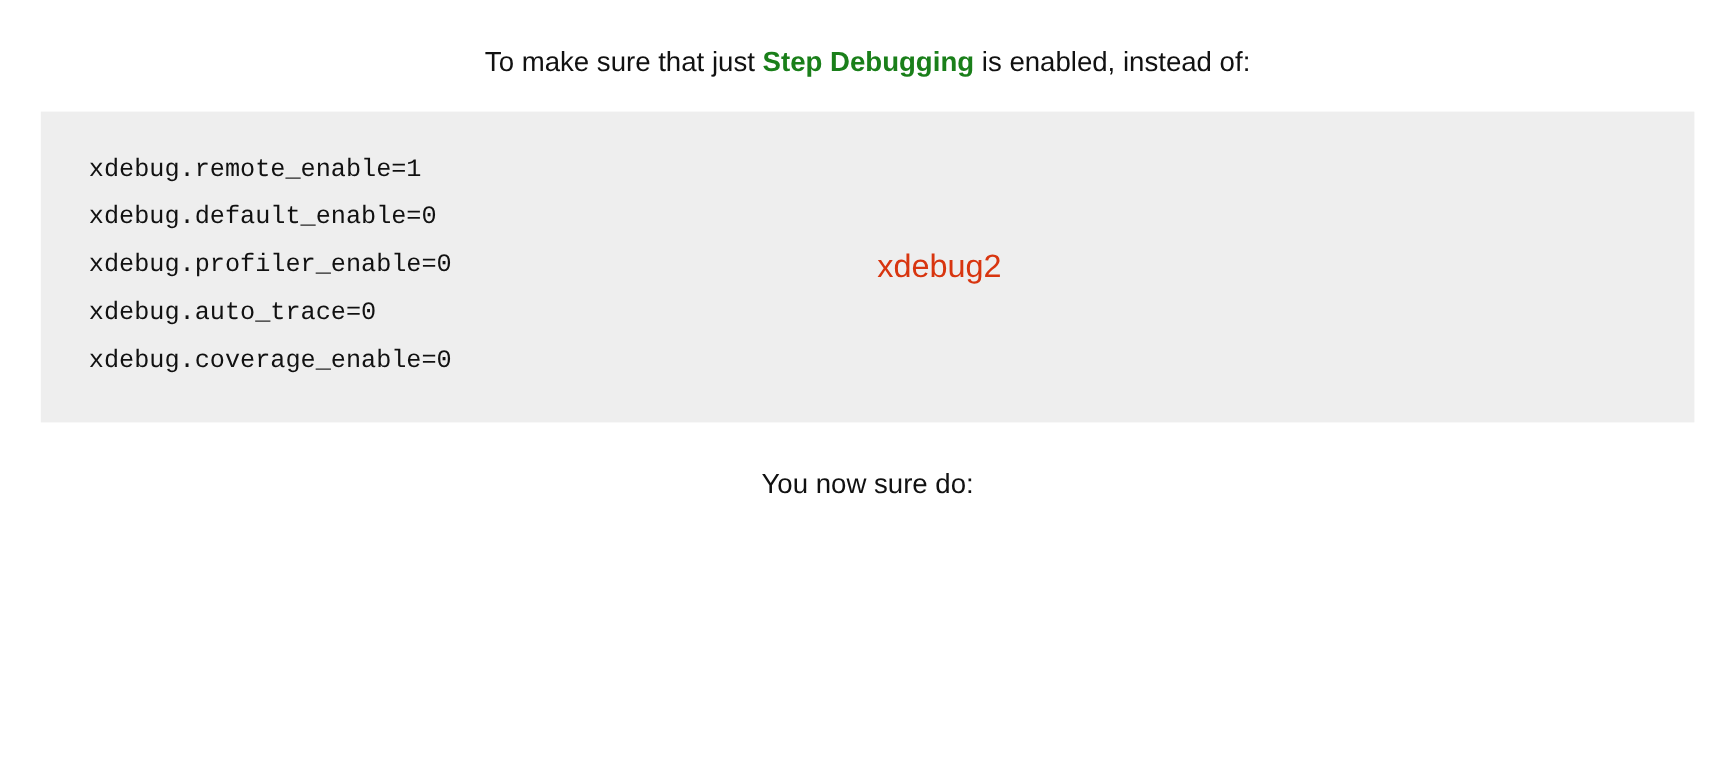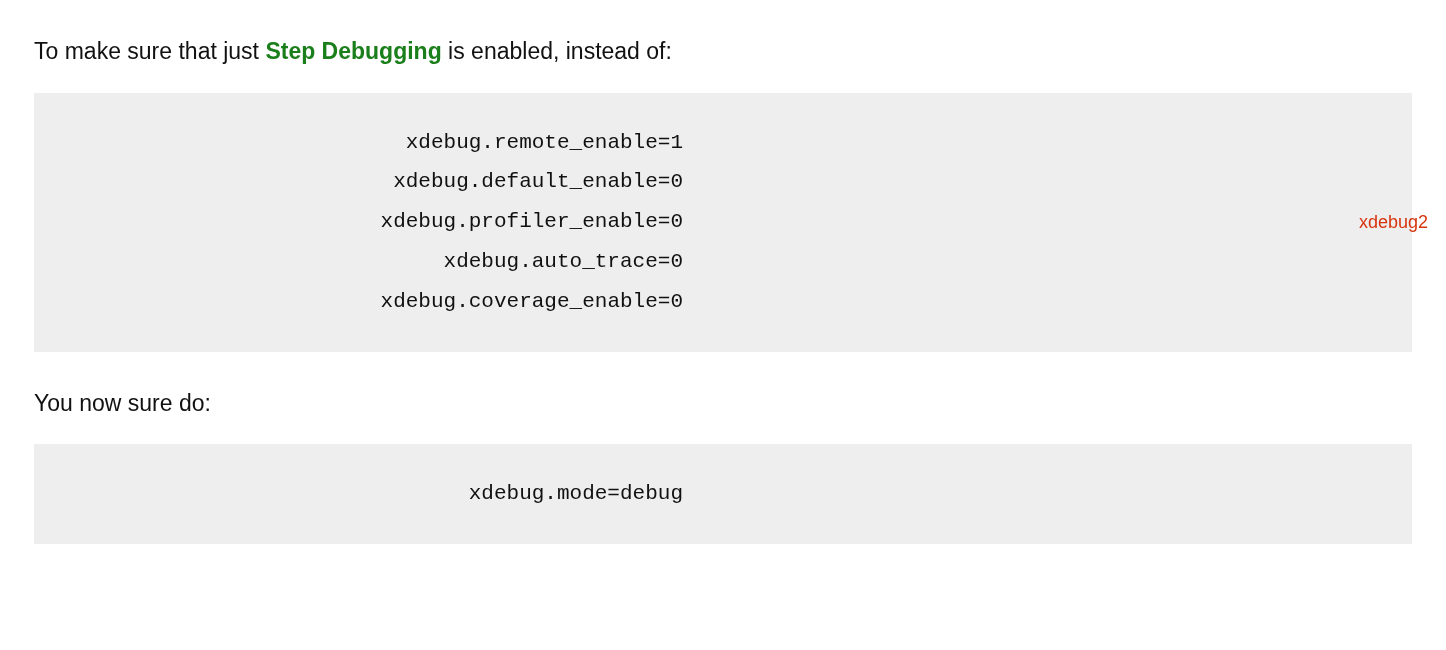--- a/index.html
+++ b/index.html
@@ -11,51 +11,50 @@
       font-family: -apple-system, BlinkMacSystemFont, "Segoe UI", Helvetica, Arial, sans-serif;
       font-size: 23px;
       line-height: 1.5;
       color: #111;
       background: #fff;
       padding: 34px;
       width: 1446px;
     }
     .paragraph {
       margin-bottom: 24px;
+      text-align: center;
     }
     .link-green {
       color: #1a7f1a;
       font-weight: 700;
       text-decoration: none;
     }
     .code-row {
       display: flex;
       align-items: center;
       background: #eeeeee;
       margin-bottom: 34px;
-      text-align: right;
     }
     .code-block {
       flex: 0 0 50%;
       padding: 30px 40px;
     }
     .code-block pre {
       font-family: "SFMono-Regular", Menlo, Consolas, "Liberation Mono", monospace;
       font-size: 21px;
       line-height: 1.9;
       white-space: pre;
       color: #111;
     }
     .version-label {
       flex: 0 0 50%;
       color: #d8350f;
       font-family: -apple-system, BlinkMacSystemFont, "Segoe UI", Helvetica, Arial, sans-serif;
-      font-size: 18px;
+      font-size: 27px;
       padding-left: 8px;
-      margin-left: 16px;
     }
   </style>
 </head>
 <body>
 
 <p class="paragraph">
   <span>To make sure that just </span><a href="#" class="link-green">Step Debugging</a><span> is enabled, instead of:</span>
 </p>
 
 <div class="code-row">
@@ -65,16 +64,13 @@
 xdebug.profiler_enable=0
 xdebug.auto_trace=0
 xdebug.coverage_enable=0</pre>
   </div>
   <div class="version-label">xdebug2</div>
 </div>
 
 <p class="paragraph">You now sure do:</p>
 
 <div class="code-row">
-  <div class="code-block">
-    <pre>xdebug.mode=debug</pre>
-  </div>
 </div>
 
 </body></html>

